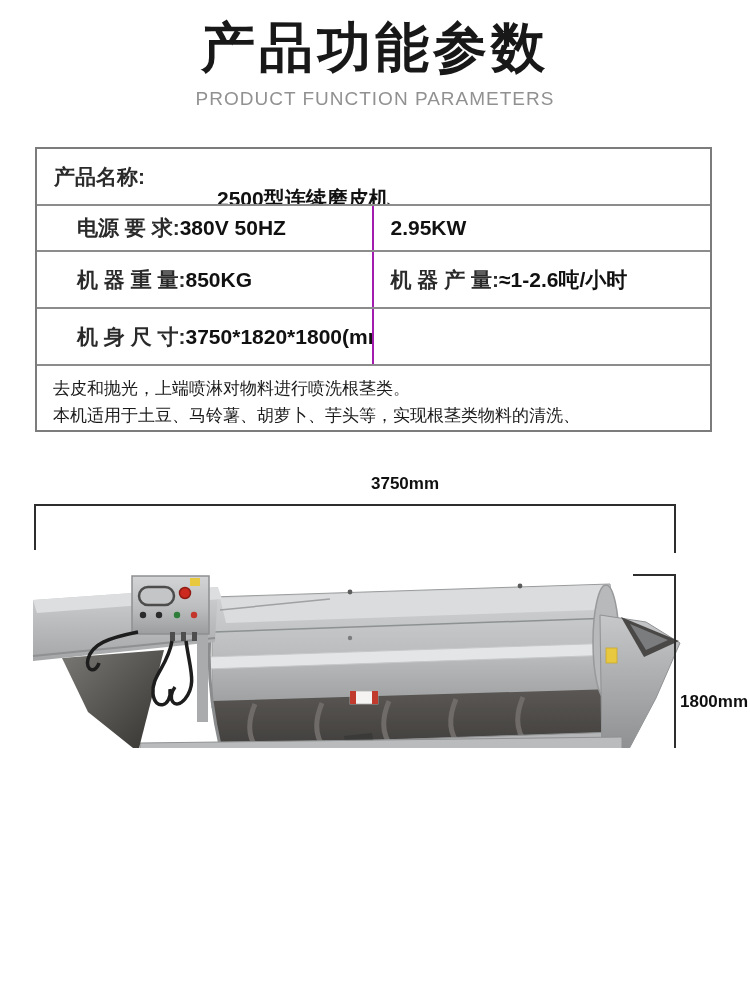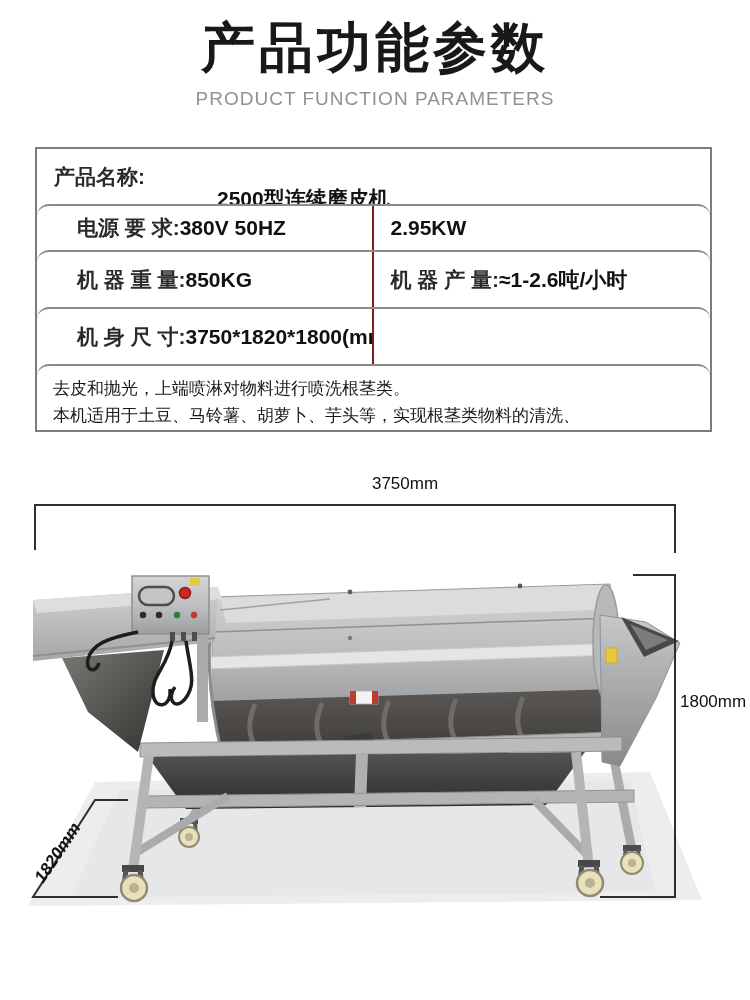--- a/index.html
+++ b/index.html
@@ -1,43 +1,43 @@
 <!DOCTYPE html>
 <html><head>
 <meta charset="utf-8">
 <style>
   html,body{margin:0;padding:0;background:#ffffff;}
-  #page{position:relative;width:750px;height:1000px;background:#ffffff;overflow:hidden;
+  #page{position:relative;width:750px;height:748px;background:#ffffff;overflow:hidden;
         font-family:"Liberation Sans","DejaVu Sans",sans-serif;color:#1a1a1a;}
 
   
   .title{position:absolute;left:0;top:12px;width:750px;text-align:center;
          font-size:54px;font-weight:900;letter-spacing:4px;color:#181818;}
   .subtitle{position:absolute;left:0;top:88px;width:750px;text-align:center;
             font-size:19px;font-weight:400;letter-spacing:1px;color:#919191;}
 
   
   .spec{position:absolute;left:35px;top:147px;width:677px;
         display:grid;grid-template-rows:55px 46px 57px 57px 66px;
         border:2px solid #7c7c7c;box-sizing:border-box;background:#fff;}
-  .srow{display:grid;grid-template-columns:1fr 1fr;border-top:2px solid #8c8c8c;border-radius:12px;}
+  .srow{display:grid;grid-template-columns:1fr 1fr;border-top:2px solid #8c8c8c;}
   .srow:first-child{border-top:none;}
   .srow.full{grid-template-columns:1fr;}
   .cell{display:flex;align-items:center;padding-left:17px;box-sizing:border-box;overflow:hidden;}
-  .cell.divider{border-right:2px solid #7f1d1d;padding-left:40px;}
+  .cell.divider{border-right:2px solid #a21caf;padding-left:40px;}
   .lbl{font-size:21px;font-weight:700;color:#2a2a2a;white-space:pre;}
   .val{font-size:21px;font-weight:700;color:#111;white-space:pre;
        font-stretch:condensed;}
   .val.name{margin-left:72px;margin-top:44px;}
   .desc{padding:9px 16px 0 16px;}
   .desc div{font-size:17px;font-weight:400;color:#191919;line-height:1.6;}
 
   
   #figure-svg{position:absolute;left:0;top:460px;}
-  .dim{position:absolute;font-size:17px;font-weight:400;color:#101010;}
+  .dim{position:absolute;font-size:17px;font-weight:700;color:#101010;}
   .dim-top{left:345px;top:474px;width:120px;text-align:center;}
   .dim-right{left:680px;top:692px;}
   .dim-left{left:8px;top:843px;width:100px;text-align:center;
             font-style:italic;font-weight:600;transform:rotate(-56deg);}
 </style>
 </head>
 <body>
 
 <div id="page">
 

